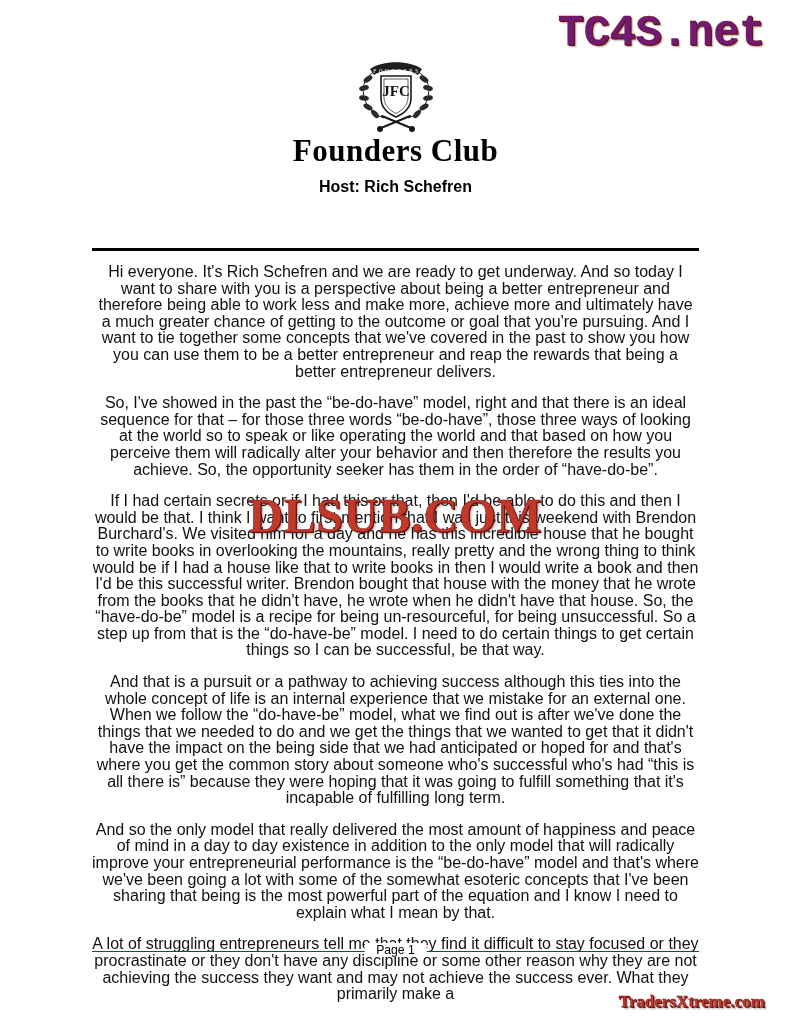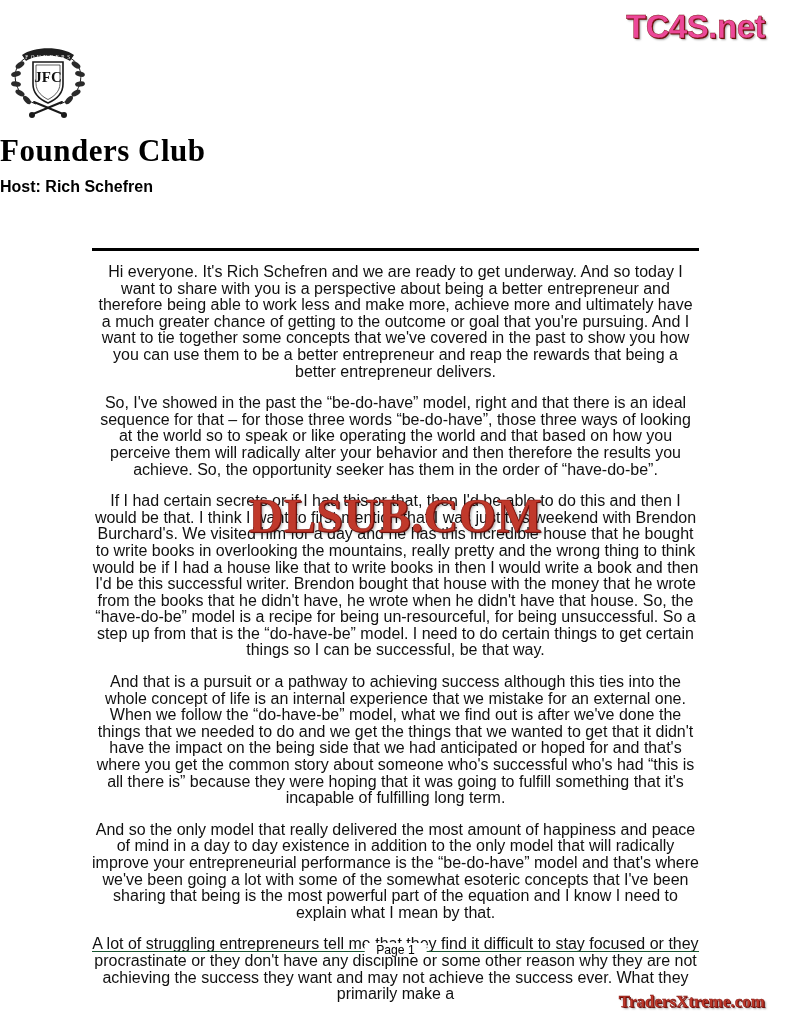--- a/index.html
+++ b/index.html
@@ -20,49 +20,51 @@
     position: absolute;
     inset: 0;
     background: #ffffff;
   }
 
   
   .top-watermark {
     position: absolute;
     top: 8px;
     right: 26px;
-    font-family: Liberation Sans, sans-serif;
-    font-weight: bold;
-    font-size: 33px;
+    font-family: Liberation Mono, monospace;
+    font-weight: bold;
+    font-size: 44px;
     letter-spacing: -0.5px;
-    color: #ec4899;
+    color: #701a75;
     text-shadow: 1px 1px 0 #6b0f0a, 2px 2px 2px rgba(0,0,0,0.35);
     -webkit-text-stroke: 0.4px #7a1410;
   }
 
   
   .crest-wrap {
     position: absolute;
-    top: 36px;
+    top: 50px;
     left: 0;
     right: 0;
+    text-align: center;
   }
   .crest {
     display: inline-block;
     position: relative;
     width: 96px;
     height: 84px;
   }
 
   
   .title-block {
     position: absolute;
     top: 134px;
     left: 0;
     right: 0;
+    text-align: center;
   }
   .doc-title {
     font-family: "Liberation Serif", serif;
     font-weight: bold;
     font-size: 31px;
     letter-spacing: 0.5px;
     margin: 0;
     line-height: 1.1;
   }
   .doc-subtitle {

